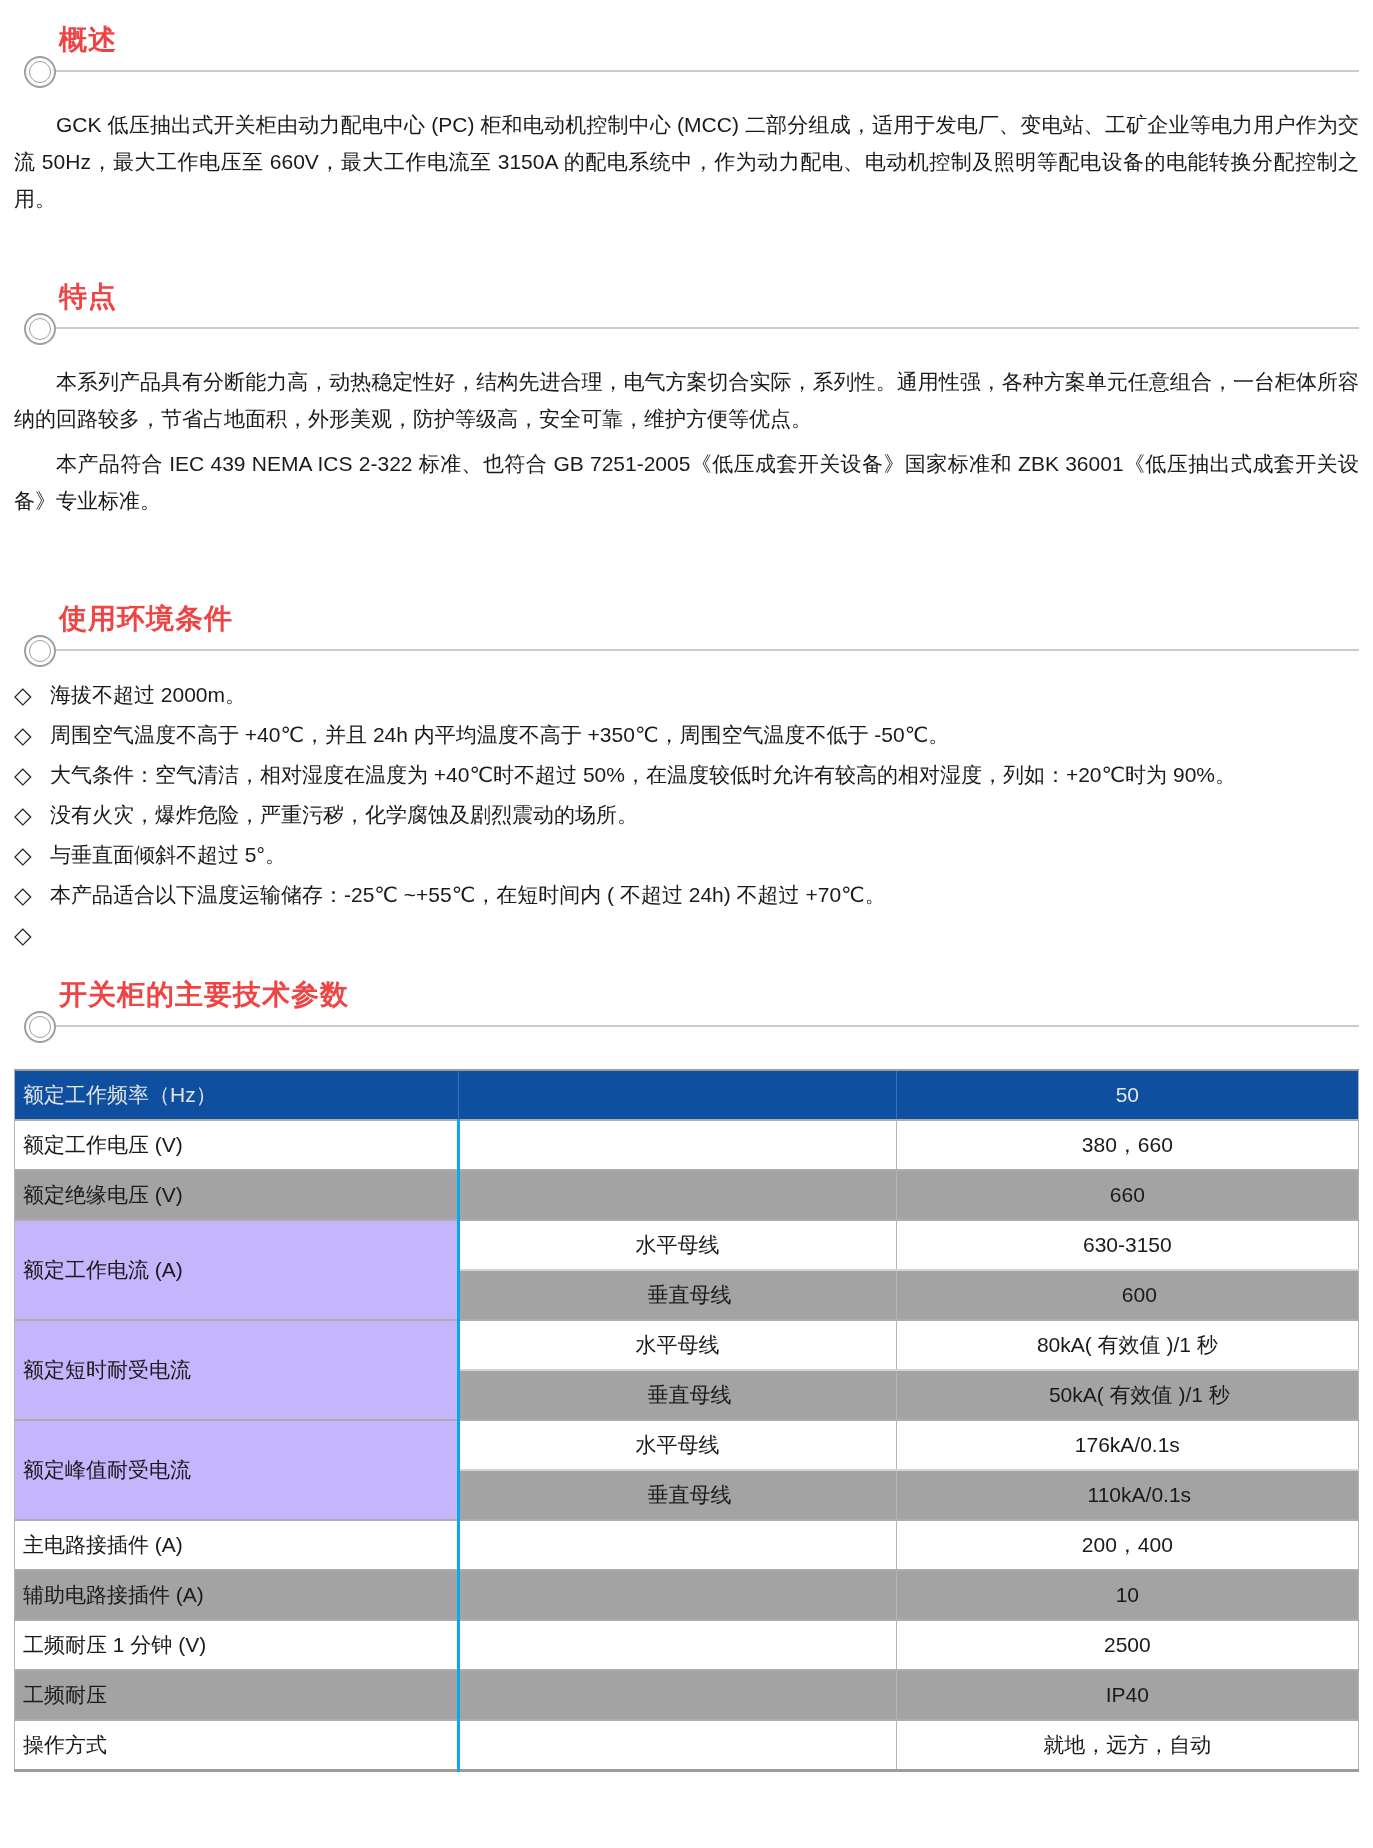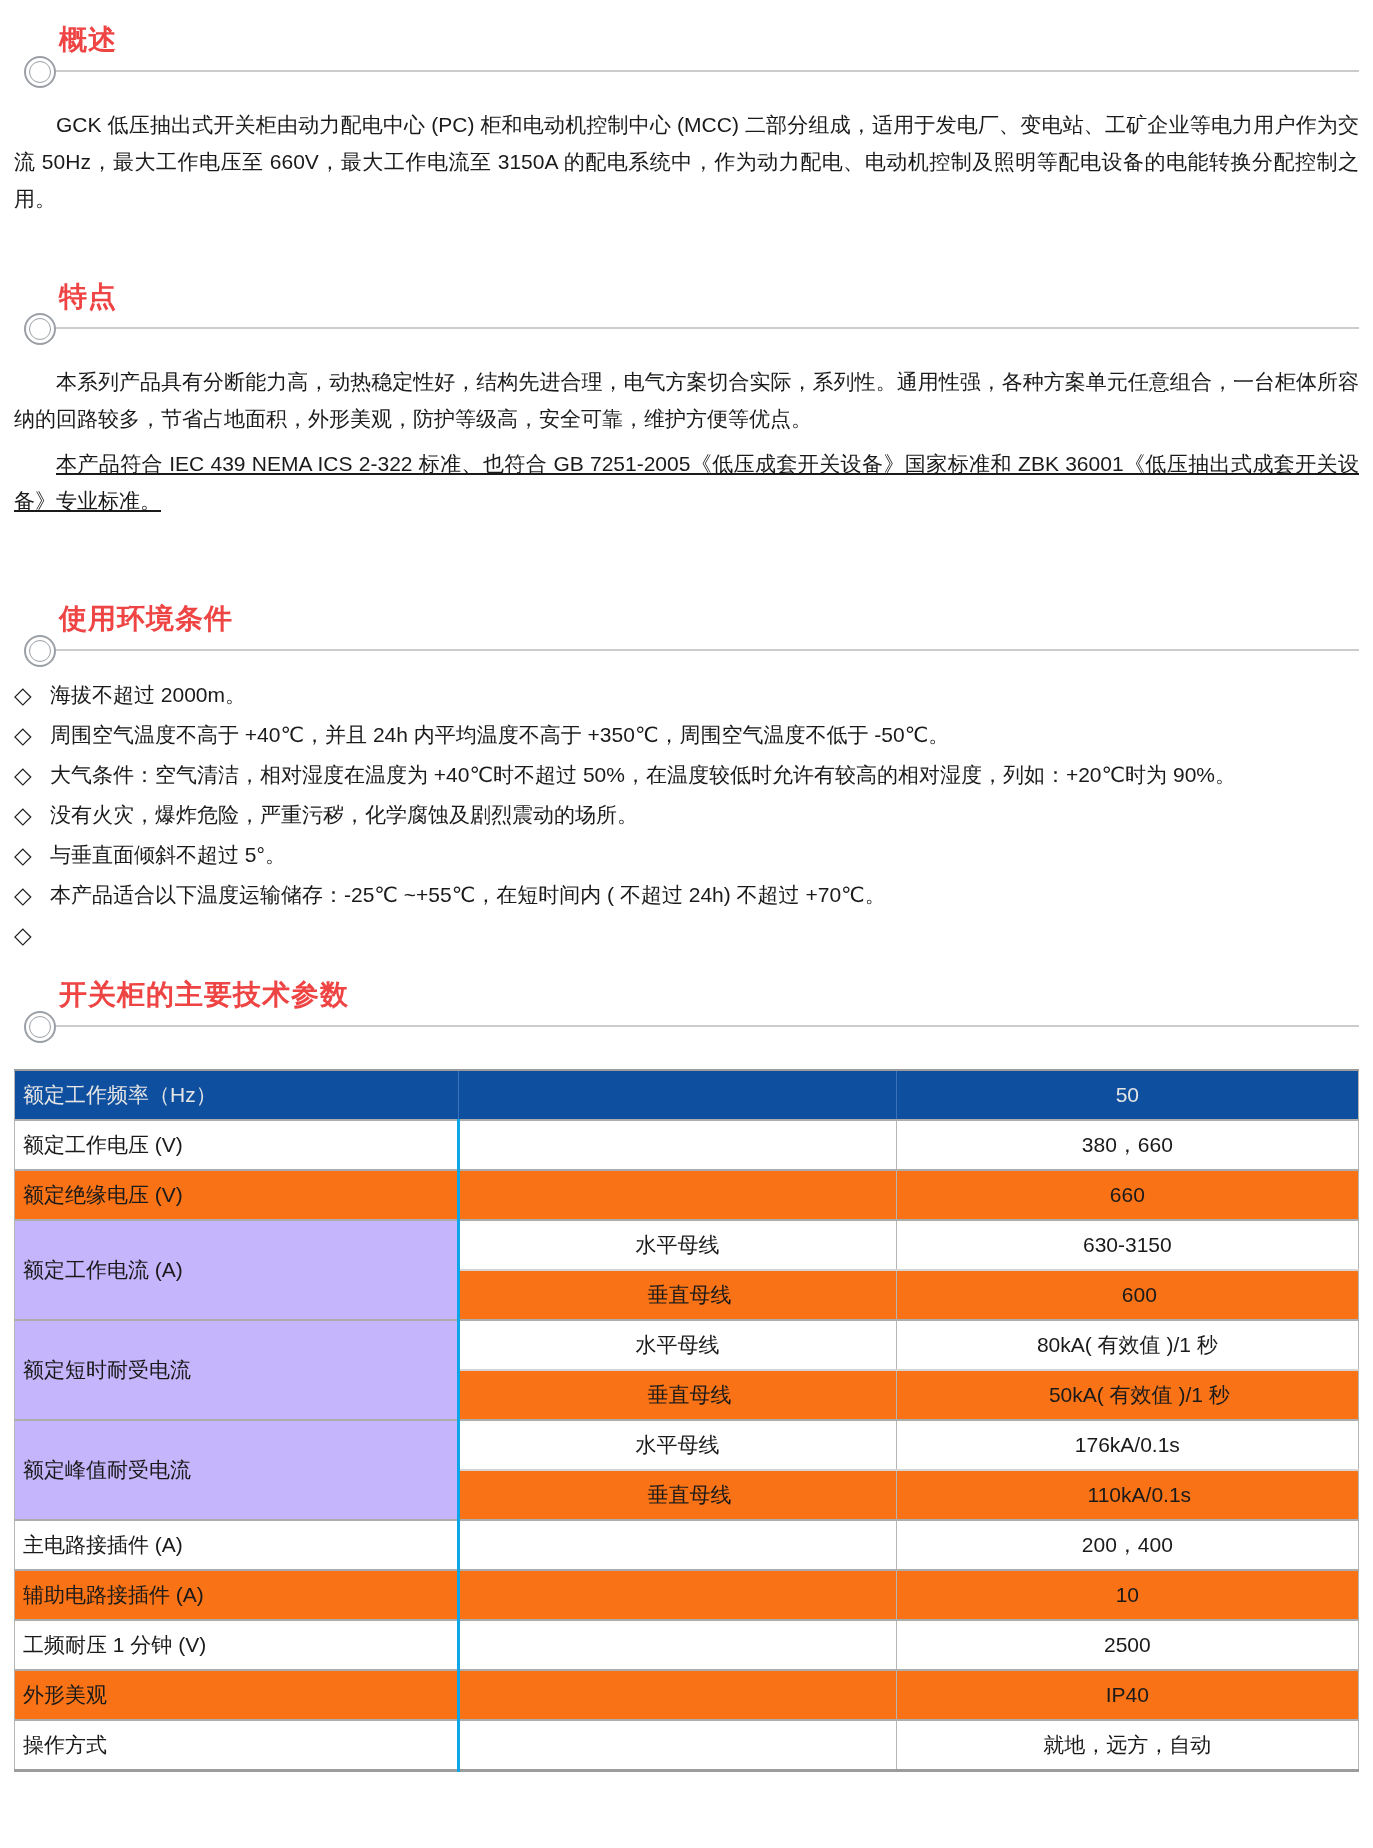--- a/index.html
+++ b/index.html
@@ -37,21 +37,21 @@
   }
 
   
   .para{
     margin:20px 0 0 0;
     font-size:21px;
     line-height:37px;
     text-indent:2em;
     text-align:justify;
   }
-  .para + .para{margin-top:8px;text-decoration:underline;}
+  .para + .para{margin-top:8px;}
 
   
   .bullets{list-style:none;margin:16px 0 0 0;padding:0;}
   .bullets li{
     position:relative;
     padding-left:36px;
     margin:0 0 12px 0;
     font-size:21px;
     line-height:28px;
   }
@@ -87,21 +87,21 @@
   }
   td.c1{text-align:left;padding-left:30px;border-right:3px solid #0ea5e9;}
   td.c2{text-align:center;border-right:1px solid #b5b5b5;}
   td.c3{text-align:center;}
   tr.hrow td{
     background:#0e4f9f;color:#e5e5e5;
   }
   tr.hrow td.c1,tr.hrow td.c2{border-right:1px solid #3a70b8;}
   tr.sep td{border-top:2px solid #adadad;}
   tr.inner td{border-top:2px solid #d4d4d4;padding-left:32px;}
-  tr.odd td{background:#f97316;}
+  tr.odd td{background:#a3a3a3;}
   td.merged{background:#c4b5fd;}
   .bottom-spacer{height:158px;}
 </style>
 </head>
 <body>
 
 <div class="page">
 
   <div class="sec-head">
     <h2>概述</h2>
@@ -203,21 +203,21 @@
         <td class="c1">辅助电路接插件 (A)</td>
         <td class="c2"></td>
         <td class="c3">10</td>
       </tr>
       <tr class="sep">
         <td class="c1">工频耐压 1 分钟 (V)</td>
         <td class="c2"></td>
         <td class="c3">2500</td>
       </tr>
       <tr class="sep odd">
-        <td class="c1">外形美观</td>
+        <td class="c1">工频耐压</td>
         <td class="c2"></td>
         <td class="c3">IP40</td>
       </tr>
       <tr class="sep">
         <td class="c1">操作方式</td>
         <td class="c2"></td>
         <td class="c3">就地，远方，自动</td>
       </tr>
     </tbody>
   </table>

